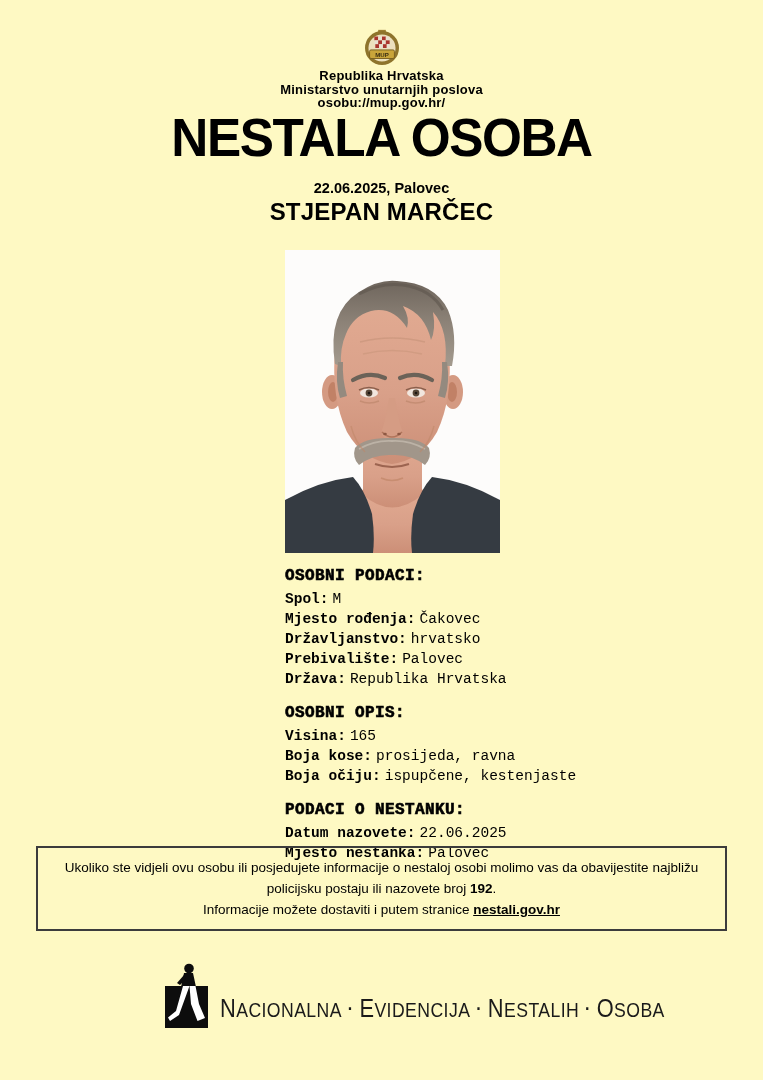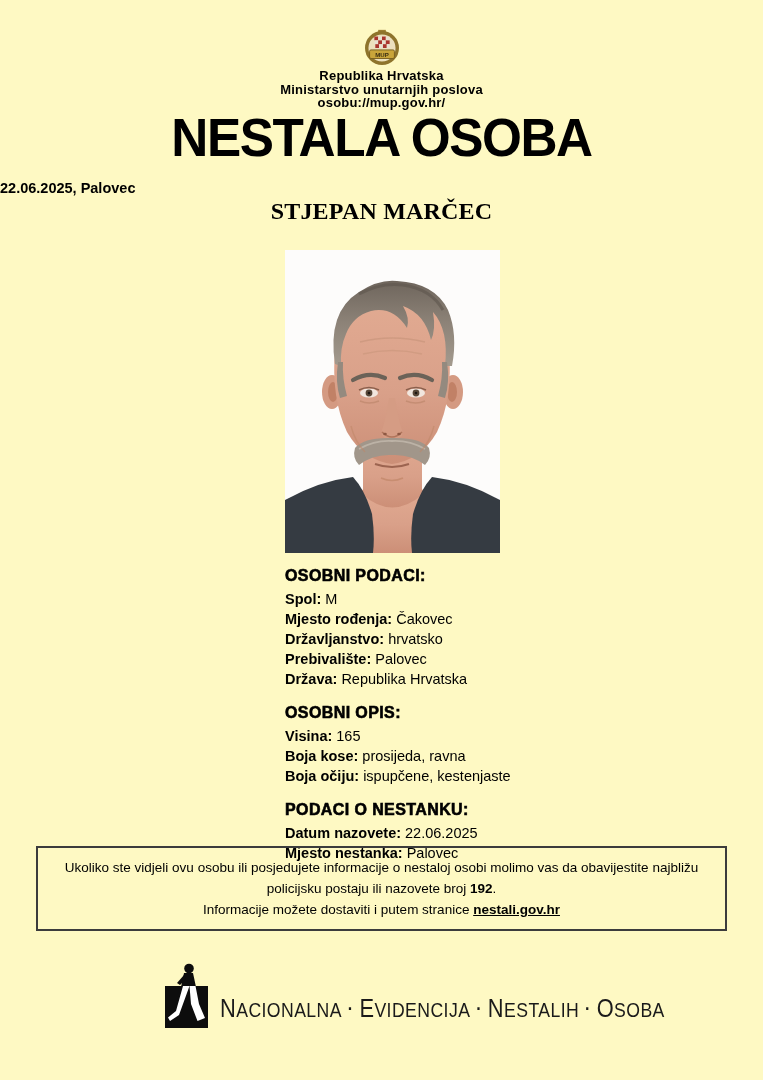--- a/index.html
+++ b/index.html
@@ -16,33 +16,33 @@
 
   
   .emblem { position: absolute; top: 28px; left: 50%; transform: translateX(-50%); }
   .org { position: absolute; top: 69px; left: 0; width: 100%; text-align: center;
          font-weight: bold; font-size: 13px; line-height: 13.5px; letter-spacing: 0.2px; }
 
   
   .title { position: absolute; top: 110px; left: 0; width: 100%; text-align: center;
            font-weight: bold; font-size: 54px; letter-spacing: -1.5px; line-height: 1;
            transform: scaleX(0.95); }
-  .dateplace { position: absolute; top: 180px; left: 0; width: 100%; 
+  .dateplace { position: absolute; top: 180px; left: 0; width: 100%; text-align: center;
                font-weight: bold; font-size: 14.5px; }
   .person-name { position: absolute; top: 198px; left: 0; width: 100%; text-align: center;
-                 font-weight: bold; font-size: 24px; letter-spacing: 0.2px; font-family: Liberation Serif, serif; }
+                 font-weight: bold; font-size: 24px; letter-spacing: 0.2px; }
 
   
   .photo { position: absolute; top: 250px; left: 285px; width: 215px; height: 303px;
            background: #fdfcfb; }
   .photo svg { display: block; }
 
   
   .info { position: absolute; top: 567px; left: 285px; white-space: nowrap; }
-  .section { margin-bottom: 15px; }
+  .section { margin-bottom: 15px; font-family: Liberation Mono, monospace; }
   .section-heading { font-weight: bold; font-size: 16px; letter-spacing: 0.4px;
                      -webkit-text-stroke: 0.6px #000; margin-bottom: 4px; }
   .row { font-size: 14.5px; line-height: 20px; }
   .row .lbl { font-weight: bold; margin-right: 4px; }
 
   
   .alert { position: absolute; top: 846px; left: 36px; width: 691px;
            border: 2px solid #3c3c3c; padding: 9px 14px; text-align: center;
            font-size: 13.5px; line-height: 21px; }
   .alert b { font-weight: bold; }

